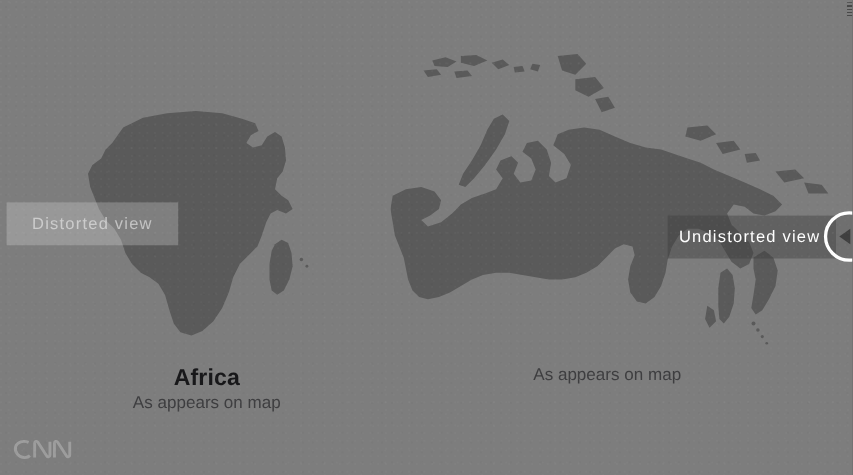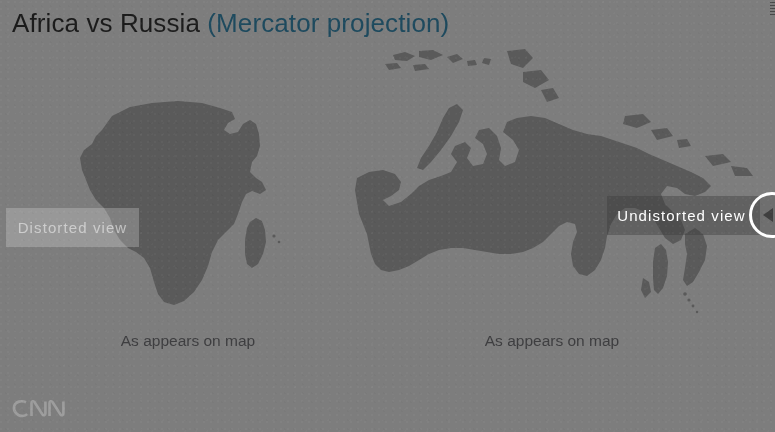--- a/index.html
+++ b/index.html
@@ -86,22 +86,22 @@
     font-size: 15px;
     letter-spacing: 1.1px;
     text-align: center;
     z-index: 40;
     box-sizing: border-box;
     cursor: pointer;
     user-select: none;
   }
   #btn-distorted {
     left: 6px;
-    top: 208px;
-    width: 133px;
+    top: 184px;
+    width: 156px;
     background: rgba(215,215,215,0.30);
     color: rgba(235,235,235,0.62);
   }
   #btn-undistorted {
     left: 607px;
     top: 196px;
     width: 153px;
     background: rgba(60,60,60,0.42);
     color: #ffffff;
     padding-right: 4px;
@@ -154,23 +154,20 @@
       rgba(30,30,30,.55) 0 1px,
       rgba(125,125,125,0) 1px 3px);
     z-index: 55;
   }
 </style>
 </head>
 <body>
 
 <div id="stage">
 
-  <div id="title">
-    <span class="main">Africa vs Russia </span><span class="accent">(Mercator projection)</span>
-  </div>
 
   <div id="maps">
 
     <div id="africa-wrap">
       <svg class="map-svg" viewBox="0 0 260 230" width="260" height="230">
         <path class="land" d="
           M42,40 L52,26 L70,17 L92,13 L118,11 L142,13 L160,18 L172,22
           L175,29 L168,33 L164,40 L170,44 L178,42 L183,34 L190,30 L196,34
           L199,44 L200,56 L197,66 L192,72 L190,82 L196,88 L202,92 L206,100
           L200,104 L192,101 L186,104 L182,112 L178,124 L174,134 L166,142
@@ -243,20 +240,21 @@
         <circle class="land" cx="330" cy="246" r="1.8"></circle>
         <circle class="land" cx="334" cy="252" r="1.6"></circle>
         <circle class="land" cx="338" cy="258" r="1.4"></circle>
         <circle class="land" cx="342" cy="264" r="1.2"></circle>
         <path class="land" d="M288,230 L294,234 L296,244 L290,250 L286,242 Z"></path>
       </svg>
     </div>
   </div>
 
   <div class="caption" id="caption-africa">
+    <div class="name">Africa</div>
     <div class="sub">As appears on map</div>
   </div>
 
   <div class="caption" id="caption-russia">
     <div class="sub">As appears on map</div>
   </div>
 
   <div class="view-btn" id="btn-distorted">Distorted view</div>
 
   <div class="view-btn" id="btn-undistorted">Undistorted view</div>

